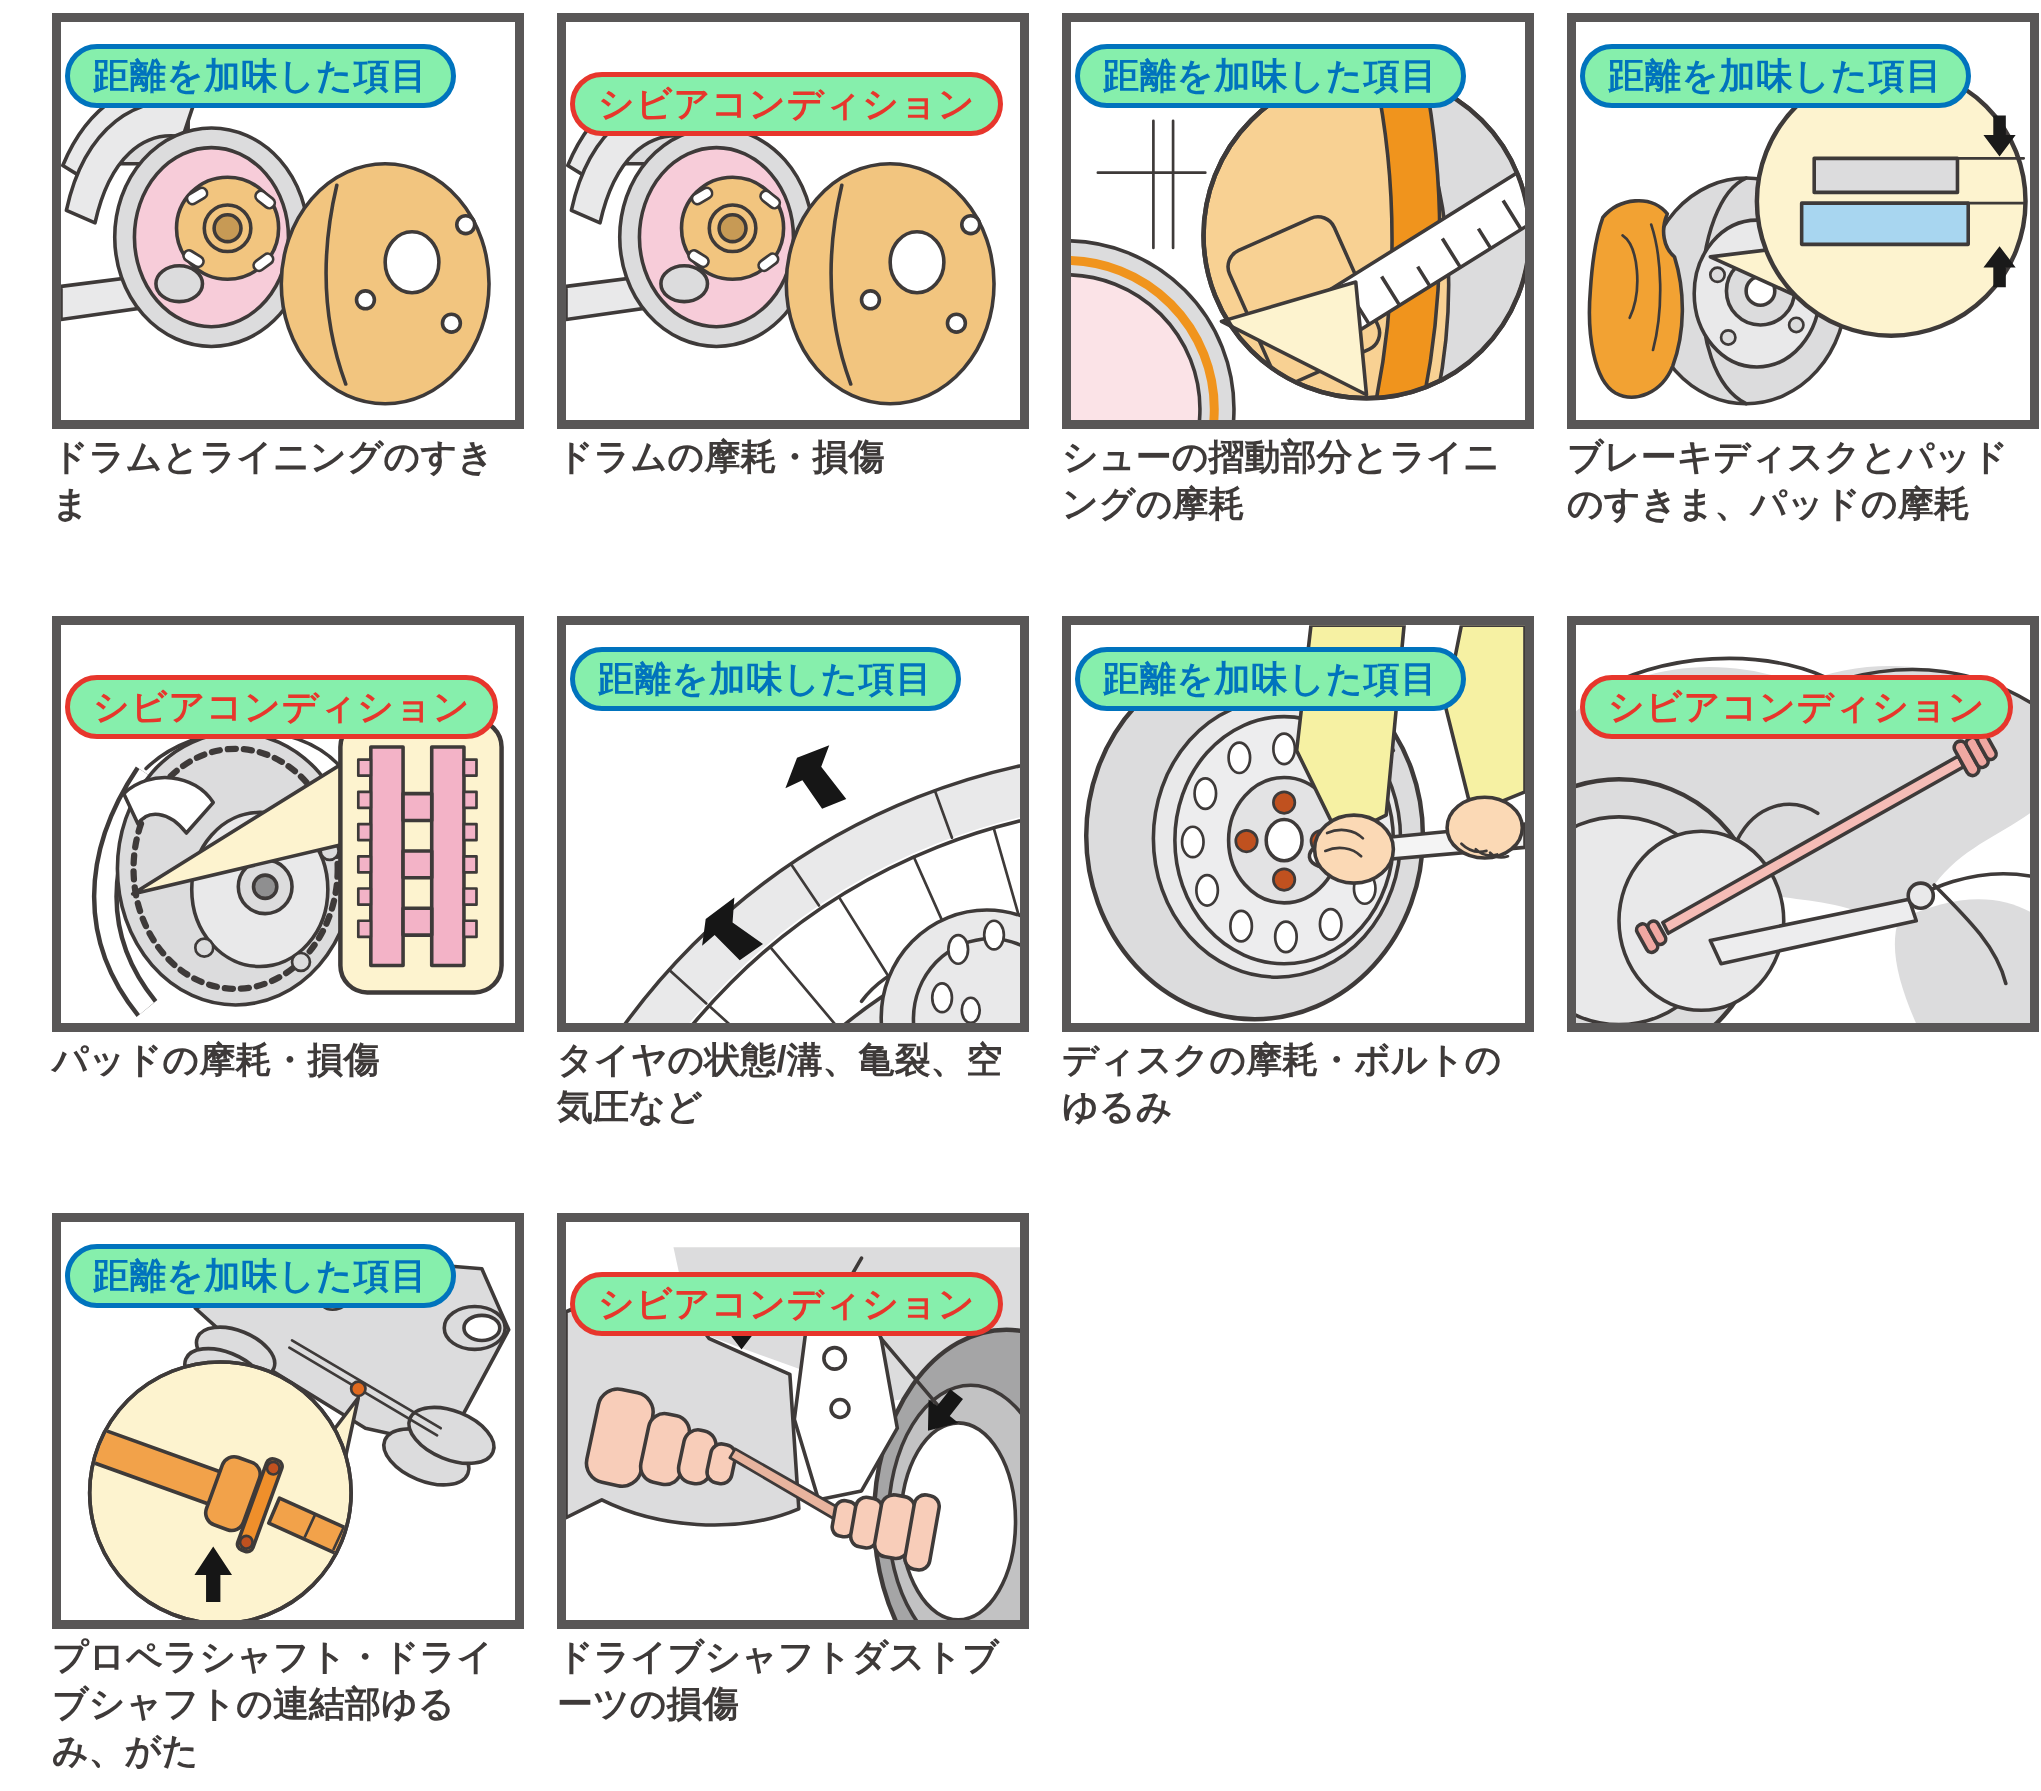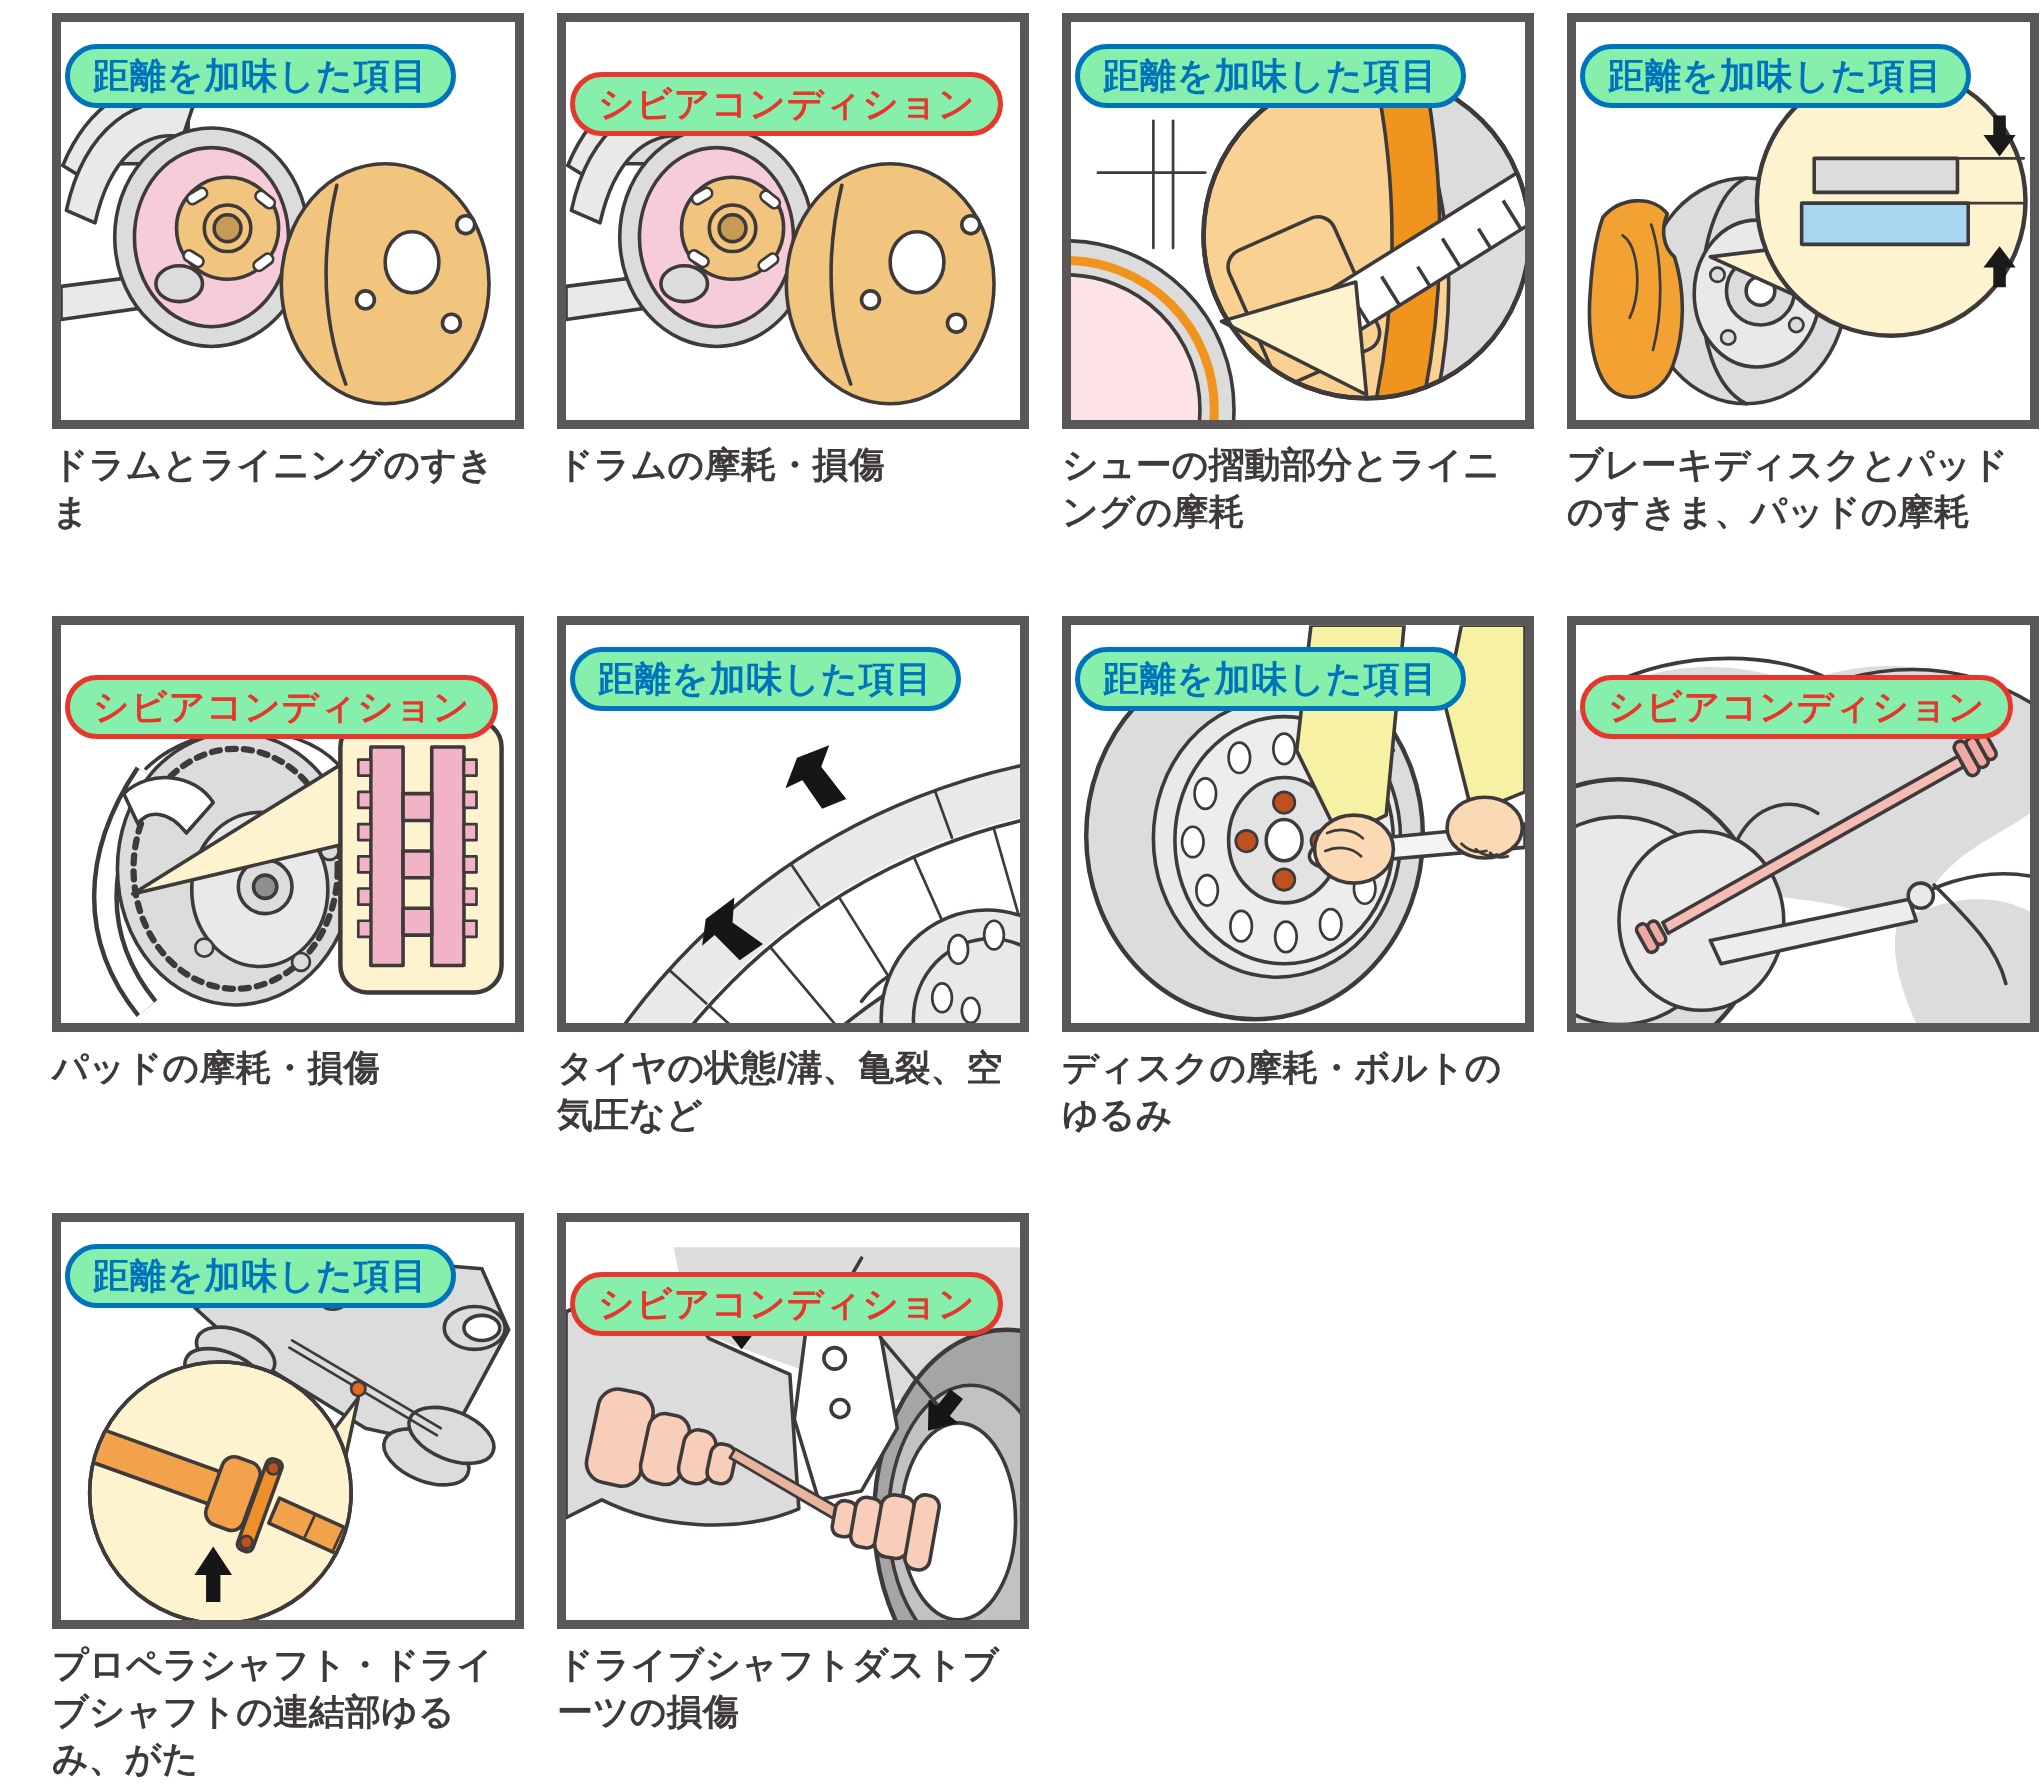--- a/index.html
+++ b/index.html
@@ -12,21 +12,21 @@
   .row-3{height:578px;}
   .cell{width:472px;flex:0 0 472px;display:flex;flex-direction:column;}
   .panel{position:relative;width:472px;height:416px;box-sizing:border-box;
          border:9px solid #595757;background:#ffffff;overflow:hidden;}
   .illus{position:absolute;left:0;top:0;width:454px;height:399px;display:block;}
   .badge{position:absolute;top:21.5px;left:4px;z-index:5;background:#86efac;
          border:5.4px solid;border-radius:895px;padding:2.7px 23px;
          font-size:36px;font-weight:700;letter-spacing:0.9px;white-space:nowrap;}
   .badge-blue{color:#0073bd;border-color:#0073bd;}
   .badge-red{color:#e7362c;border-color:#e7362c;margin-top:28px;}
-  .caption{width:472px;margin-top:13px;font-size:36px;font-weight:700;line-height:1.3;
+  .caption{width:472px;margin-top:5px;font-size:36px;font-weight:700;line-height:1.3;
            color:#3e3a39;word-break:break-all;}
   .defs-holder{position:absolute;width:0;height:0;overflow:hidden;}
 </style>
 </head>
 <body>
 
 <svg class="defs-holder" aria-hidden="true">
   <defs>
     <clipPath id="clip3">
         <circle cx="330" cy="238" r="180"></circle>

